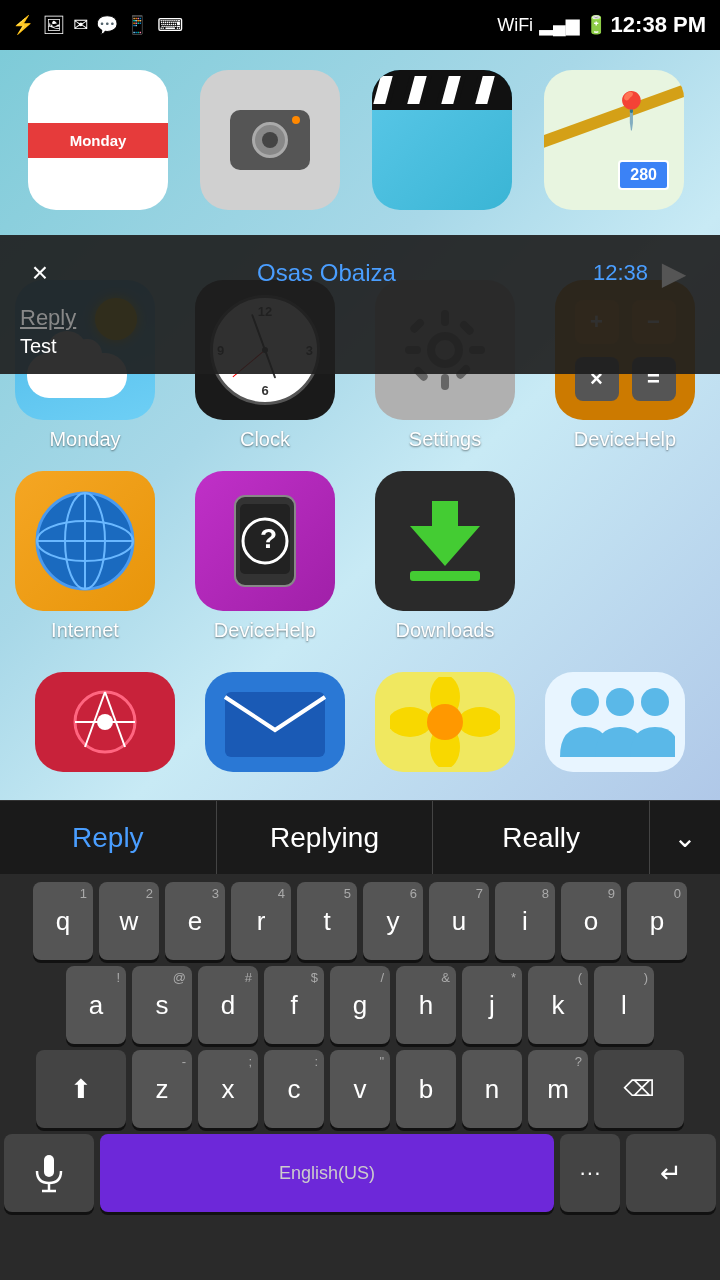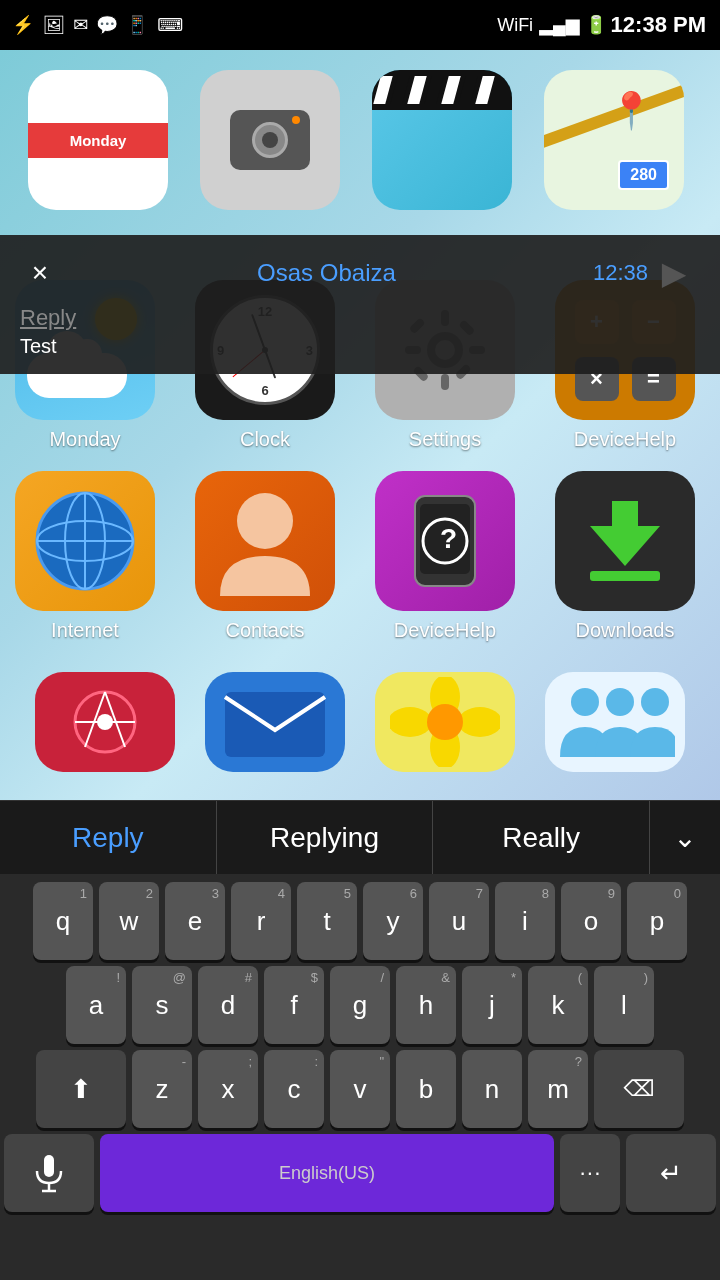--- a/index.html
+++ b/index.html
@@ -681,29 +681,20 @@
           <circle cx="55" cy="55" r="48" fill="#1a6abf" stroke="#4a9aef" stroke-width="3"></circle>
           <ellipse cx="55" cy="55" rx="20" ry="48" fill="none" stroke="#6ab8ff" stroke-width="2"></ellipse>
           <ellipse cx="55" cy="55" rx="48" ry="20" fill="none" stroke="#6ab8ff" stroke-width="2"></ellipse>
           <line x1="7" y1="55" x2="103" y2="55" stroke="#6ab8ff" stroke-width="2"></line>
           <line x1="55" y1="7" x2="55" y2="103" stroke="#6ab8ff" stroke-width="2"></line>
         </svg>
       </div>
       <span class="app-label">Internet</span>
     </div>
 
-    <div class="app-icon-wrap">
-      <div class="app-icon icon-contacts">
-        <svg width="100" height="110" viewBox="0 0 100 110">
-          <circle cx="50" cy="35" r="28" fill="#f5c5a0"></circle>
-          <path d="M5,110 Q5,70 50,70 Q95,70 95,110 Z" fill="#f5c5a0"></path>
-        </svg>
-      </div>
-      <span class="app-label">Contacts</span>
-    </div>
 
     <div class="app-icon-wrap">
       <div class="app-icon icon-devicehelp">
         <svg width="110" height="110" viewBox="0 0 110 110">
           <rect x="25" y="10" width="60" height="90" rx="10" fill="#333" stroke="#888" stroke-width="2"></rect>
           <rect x="30" y="18" width="50" height="70" rx="5" fill="#222"></rect>
           <circle cx="55" cy="55" r="22" fill="none" stroke="#fff" stroke-width="3"></circle>
           <text x="50" y="62" font-size="28" fill="white" font-weight="bold">?</text>
         </svg>
       </div>

